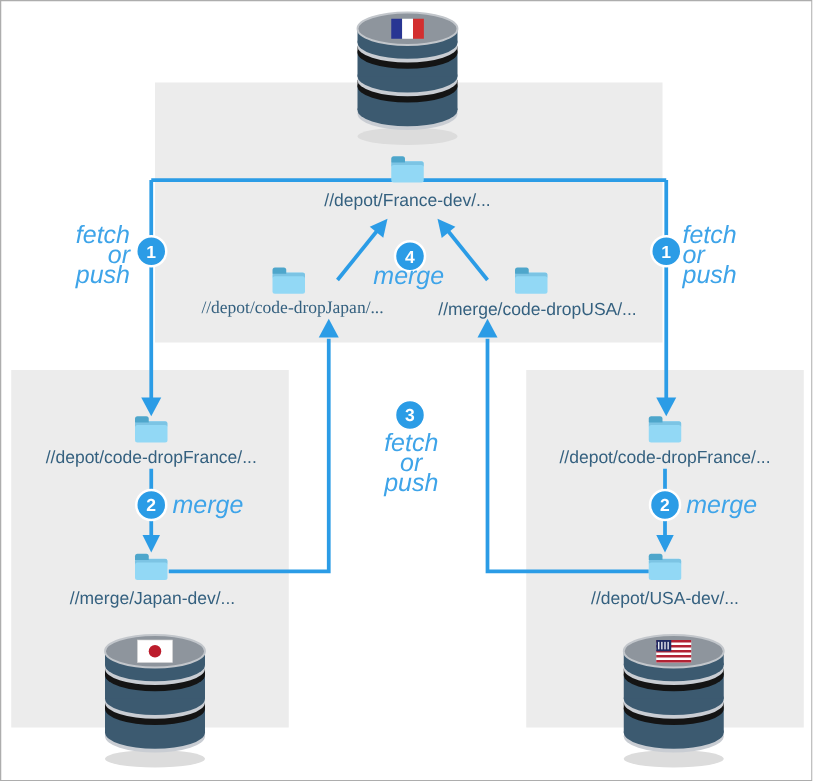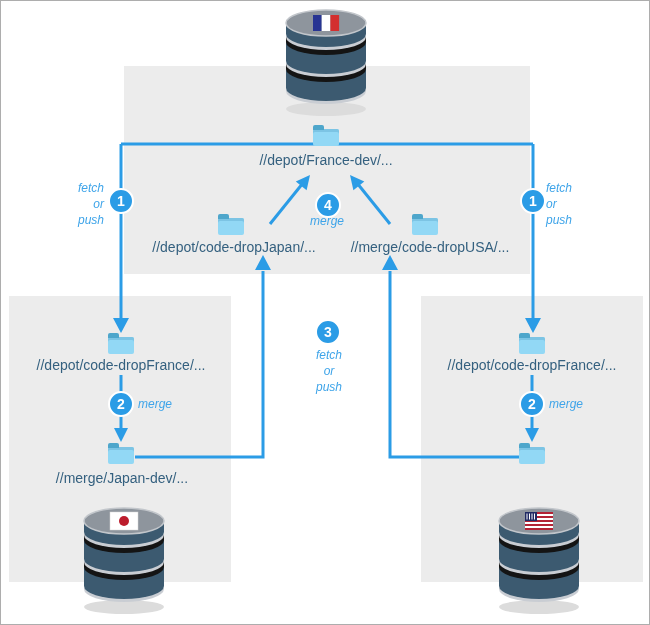--- a/index.html
+++ b/index.html
@@ -25,21 +25,21 @@
 
   .depot-label { position:absolute; transform:translateX(-50%);
     color:#34607f; font-size:14px; white-space:nowrap; z-index:3; }
 
   .badge { position:absolute; width:22px; height:22px; border-radius:50%;
     background:#2b9ce6; border:2px solid #fff; color:#fff; font-weight:bold;
     font-size:14px; line-height:22px; text-align:center; z-index:4;
     box-sizing:content-box; }
 
   .blue-note { position:absolute; color:#3ea4e9; font-style:italic;
-    font-size:12px; line-height:16px; z-index:4; white-space:nowrap; }
+    font-size:20px; line-height:16px; z-index:4; white-space:nowrap; }
   .note-center { transform:translateX(-50%); text-align:center; }
   .note-right-align { text-align:right; }
 </style>
 </head>
 <body>
 
 <div id="stage">
 
   <div class="graybox" id="box-top"></div>
   <div class="graybox" id="box-left"></div>
@@ -153,25 +153,26 @@
 
   <div class="folder" style="left:312px; top:128px;"></div>
   <div class="folder" style="left:217px; top:217px;"></div>
   <div class="folder" style="left:411px; top:217px;"></div>
   <div class="folder" style="left:107px; top:336px;"></div>
   <div class="folder" style="left:107px; top:446px;"></div>
   <div class="folder" style="left:518px; top:336px;"></div>
   <div class="folder" style="left:518px; top:446px;"></div>
 
   <div class="depot-label" style="left:325px; top:151px;">//depot/France-dev/...</div>
-  <div class="depot-label" style="left:233px; top:238px;">//depot/code-dropJapan/...</div>
+  <div class="depot-label" style="left:233px; top:238px;font-family:Liberation Serif, serif;">//depot/code-dropJapan/...</div>
   <div class="depot-label" style="left:429px; top:238px;">//merge/code-dropUSA/...</div>
   <div class="depot-label" style="left:120px; top:356px;">//depot/code-dropFrance/...</div>
   <div class="depot-label" style="left:121px; top:469px;">//merge/Japan-dev/...</div>
   <div class="depot-label" style="left:531px; top:356px;">//depot/code-dropFrance/...</div>
+  <div class="depot-label" style="left:531px; top:469px;">//depot/USA-dev/...</div>
 
   <div class="badge" style="left:107px; top:187px;">1</div>
   <div class="badge" style="left:519px; top:187px;">1</div>
   <div class="badge" style="left:107px; top:390px;">2</div>
   <div class="badge" style="left:518px; top:390px;">2</div>
   <div class="badge" style="left:314px; top:318px;">3</div>
   <div class="badge" style="left:314px; top:191px;">4</div>
 
   <div class="blue-note note-right-align" style="left:48px; top:179px; width:55px;">
     <span style="display:block">fetch</span>

